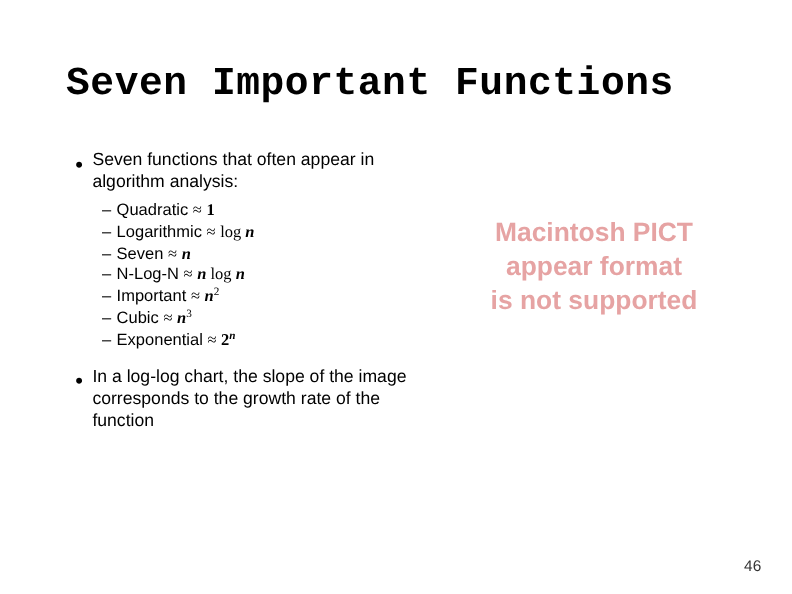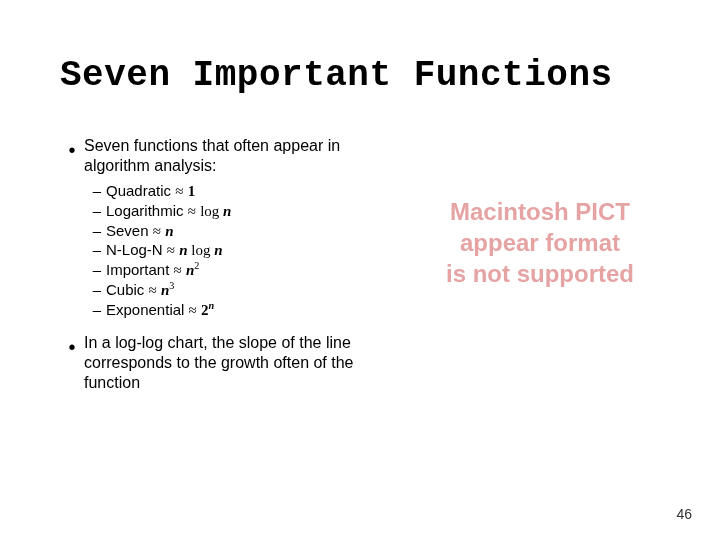--- a/index.html
+++ b/index.html
@@ -147,21 +147,21 @@
           <div class="bullet-text">
             <span>Exponential</span>
             <span class="math">≈</span>
             <span class="math"><span class="mn">2</span><sup><span class="mi">n</span></sup></span>
           </div>
         </div>
       </div>
 
       <div class="bullet-row toplevel">
         <div class="bullet-mark">•</div>
-        <div class="bullet-text">In a log-log chart, the slope of the line corresponds to the growth often of the function</div>
+        <div class="bullet-text">In a log-log chart, the slope of the image corresponds to the growth rate of the function</div>
       </div>
 
     </div>
 
     <div class="right-col">
       <div>Macintosh PICT</div>
       <div>appear format</div>
       <div>is not supported</div>
     </div>
 

